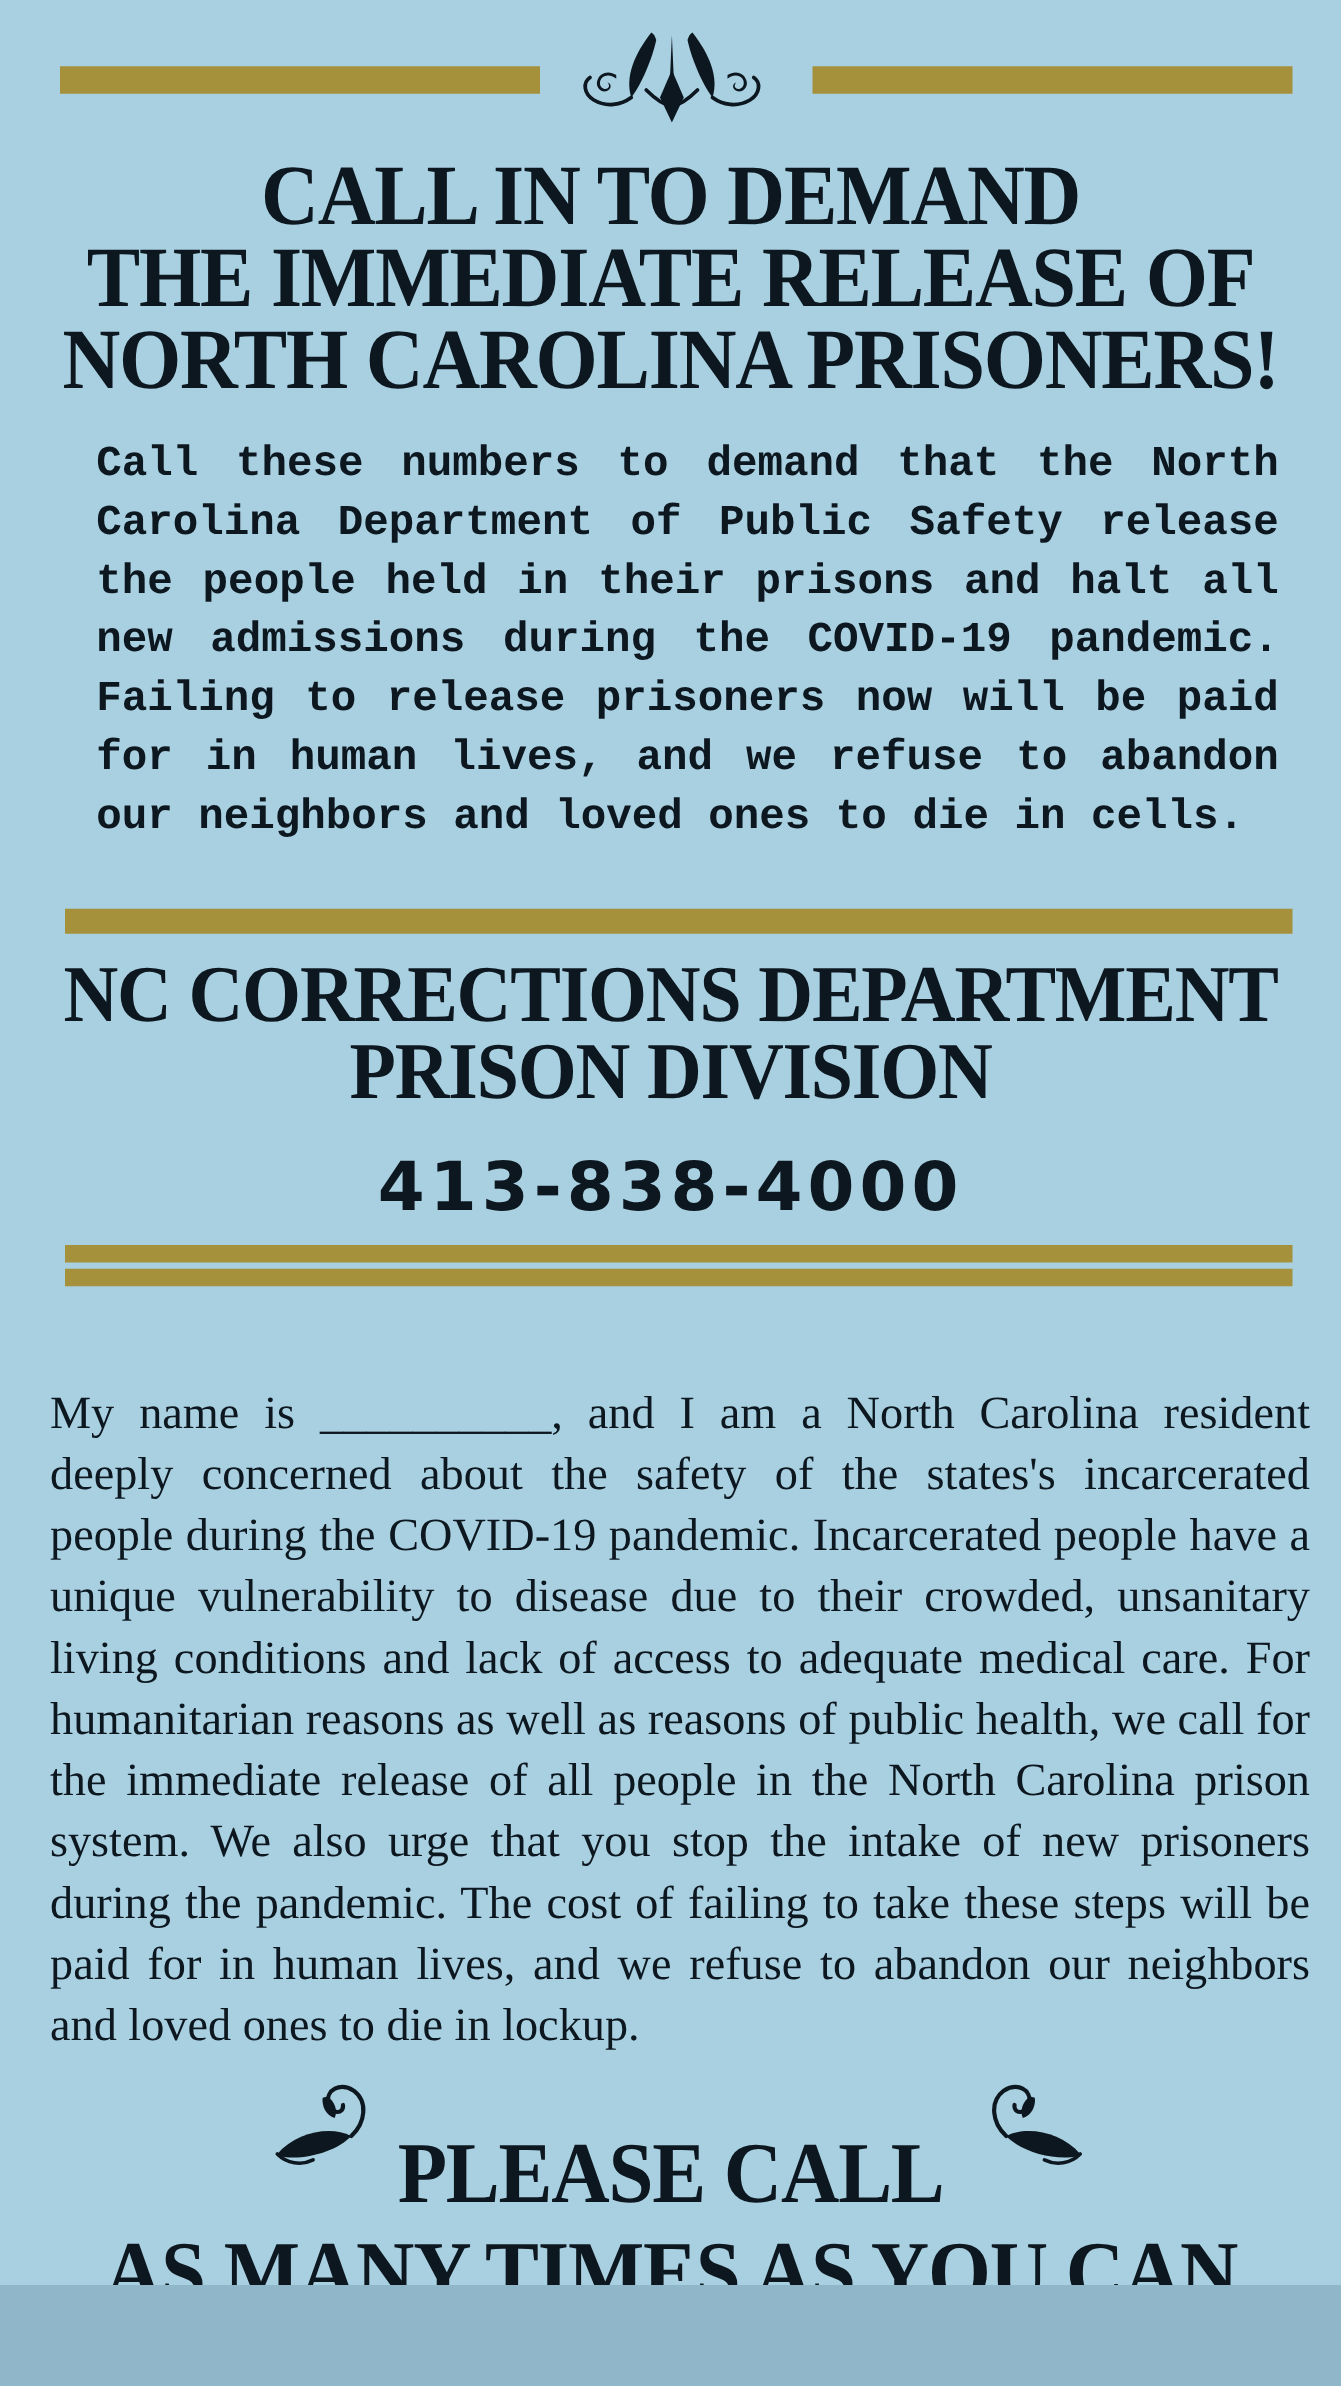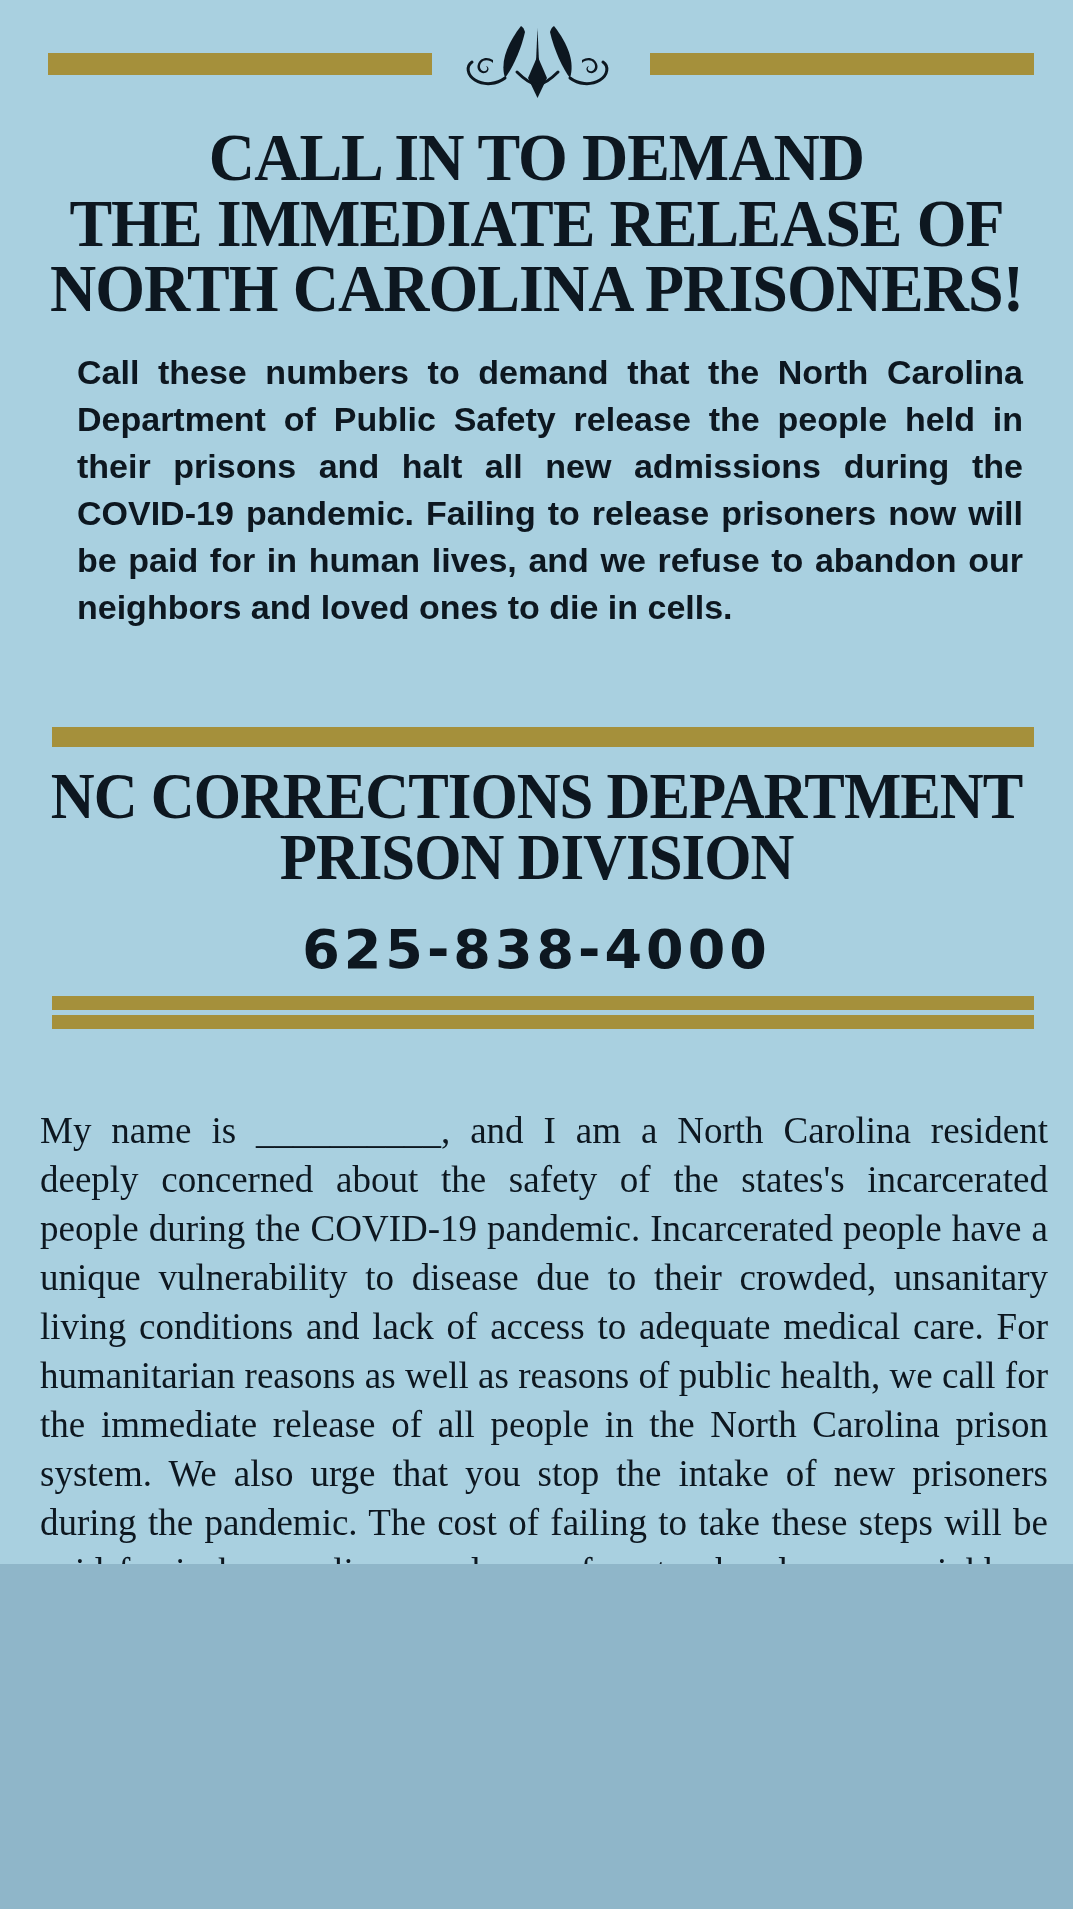--- a/index.html
+++ b/index.html
@@ -1,18 +1,18 @@
 <!DOCTYPE html>
 <html><head>
 <meta charset="utf-8">
 <style>
   html,body { margin:0; padding:0; background:#8fb6c9; }
   .poster {
     position:relative;
-    width:1073px; height:1564px;
+    width:1073px; height:1828px;
     margin:0 auto;
     background:#a9d0e0;
     color:#0d1720;
     font-family:"Liberation Serif", serif;
     overflow:hidden;
   }
   .bar { position:absolute; background:#a5903b; }
   .bar-top-left   { left:48px;  top:53px;   width:384px; height:22px; }
   .bar-top-right  { left:650px; top:53px;   width:384px; height:22px; }
   .rule-single    { left:52px;  top:727px;  width:982px; height:20px; }
@@ -24,21 +24,21 @@
 
   .headline {
     position:absolute; left:0; right:0; top:124px;
     text-align:center; font-weight:bold;
     font-size:66px; line-height:63px;
     letter-spacing:-1px;
     transform:scale(0.97,1.04); transform-origin:center top;
   }
   .intro {
     position:absolute; left:77px; top:349px; width:946px;
-    font-family:Liberation Sans, sans-serif; font-weight:bold;
+    font-family:Liberation Mono, monospace; font-weight:bold;
     font-size:34px; line-height:47px;
     text-align:justify;
   }
   .dept {
     position:absolute; left:0; right:0; top:766px;
     text-align:center; font-weight:bold;
     font-size:62px; line-height:59px;
     letter-spacing:-1px;
     transform:scale(0.98,1.04); transform-origin:center top;
   }
@@ -96,21 +96,21 @@
 
   <div class="intro">Call these numbers to demand that the North Carolina Department of Public Safety release the people held in their prisons and halt all new admissions during the COVID-19 pandemic. Failing to release prisoners now will be paid for in human lives, and we refuse to abandon our neighbors and loved ones to die in cells.</div>
 
   <div class="bar rule-single"></div>
 
   <div class="dept">
     <div>NC CORRECTIONS DEPARTMENT</div>
     <div>PRISON DIVISION</div>
   </div>
 
-  <div class="phone">625-838-4000</div>
+  <div class="phone">413-838-4000</div>
 
   <div class="bar rule-double-a"></div>
   <div class="bar rule-double-b"></div>
 
   <div class="script">My name is __________, and I am a North Carolina resident deeply concerned about the safety of the states's incarcerated people during the COVID-19 pandemic. Incarcerated people have a unique vulnerability to disease due to their crowded, unsanitary living conditions and lack of access to adequate medical care. For humanitarian reasons as well as reasons of public health, we call for the immediate release of all people in the North Carolina prison system. We also urge that you stop the intake of new prisoners during the pandemic. The cost of failing to take these steps will be paid for in human lives, and we refuse to abandon our neighbors and loved ones to die in lockup.</div>
 
   <svg class="swash swash-left" viewBox="0 0 90 86">
     <path d="M4,62 C20,44 48,38 66,47 C54,60 26,68 6,64 Z" fill="#0d1720"></path>
     <path d="M4,62 C12,70 24,72 34,67" fill="none" stroke="#0d1720" stroke-width="3" stroke-linecap="round"></path>
     <path d="M66,47 C78,36 80,18 68,9 C57,2 44,8 47,20 C49,29 60,29 59,21" fill="none" stroke="#0d1720" stroke-width="3.5" stroke-linecap="round"></path>

